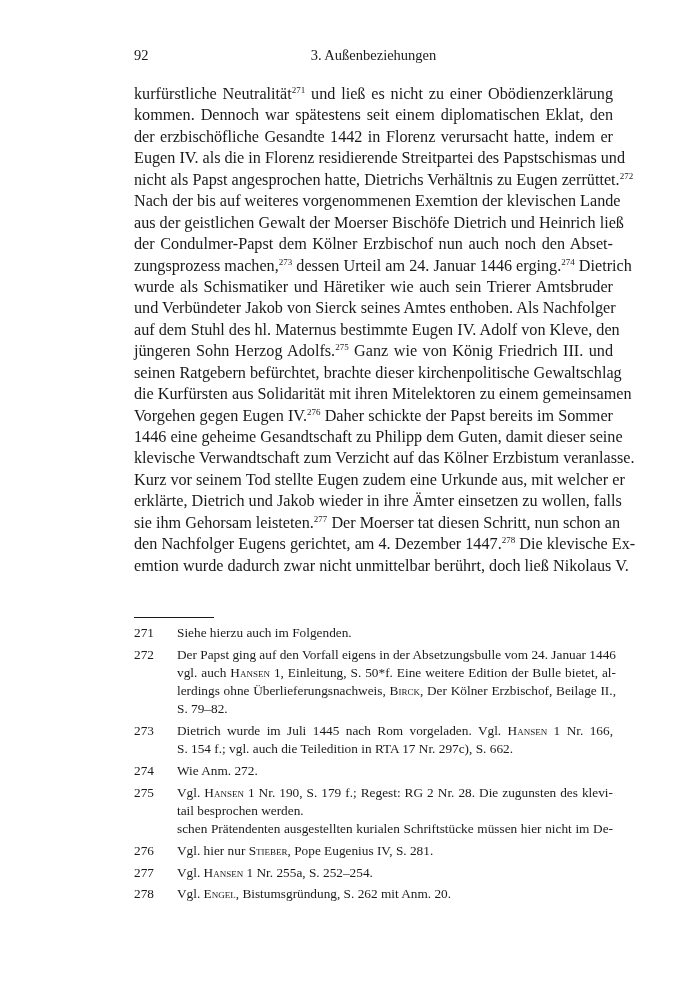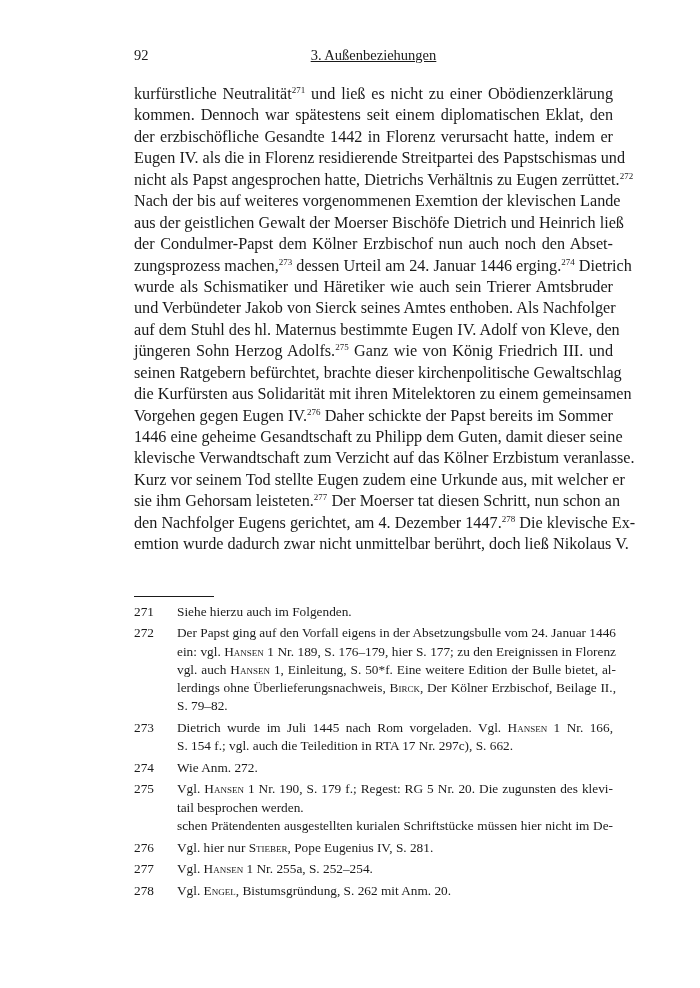--- a/index.html
+++ b/index.html
@@ -31,21 +31,20 @@
     position: absolute;
     left: 0;
     top: 0;
   }
   .chapter-title {
     position: absolute;
     left: 0;
     right: 0;
     text-align: center;
     top: 0;
-    text-decoration: underline;
   }
   .body-text {
     margin-top: 18px;
     font-size: 16.2px;
     line-height: 21.45px;
   }
   .line {
     display: block;
     text-align: justify;
     text-align-last: justify;
@@ -118,39 +117,39 @@
       <span class="line"><span>wurde als Schismatiker und Häretiker wie auch sein Trierer Amtsbruder</span></span>
       <span class="line"><span>und Verbündeter Jakob von Sierck seines Amtes enthoben. Als Nachfolger</span></span>
       <span class="line"><span>auf dem Stuhl des hl. Maternus bestimmte Eugen IV. Adolf von Kleve, den</span></span>
       <span class="line"><span>jüngeren Sohn Herzog Adolfs.</span><sup>275</sup><span> Ganz wie von König Friedrich III. und</span></span>
       <span class="line"><span>seinen Ratgebern befürchtet, brachte dieser kirchenpolitische Gewaltschlag</span></span>
       <span class="line"><span>die Kurfürsten aus Solidarität mit ihren Mitelektoren zu einem gemeinsamen</span></span>
       <span class="line"><span>Vorgehen gegen Eugen IV.</span><sup>276</sup><span> Daher schickte der Papst bereits im Sommer</span></span>
       <span class="line"><span>1446 eine geheime Gesandtschaft zu Philipp dem Guten, damit dieser seine</span></span>
       <span class="line"><span>klevische Verwandtschaft zum Verzicht auf das Kölner Erzbistum veranlasse.</span></span>
       <span class="line"><span>Kurz vor seinem Tod stellte Eugen zudem eine Urkunde aus, mit welcher er</span></span>
+      <span class="line"><span>erklärte, Dietrich und Jakob wieder in ihre Ämter einsetzen zu wollen, falls</span></span>
       <span class="line"><span>sie ihm Gehorsam leisteten.</span><sup>277</sup><span> Der Moerser tat diesen Schritt, nun schon an</span></span>
       <span class="line"><span>den Nachfolger Eugens gerichtet, am 4. Dezember 1447.</span><sup>278</sup><span> Die klevische Ex-</span></span>
       <span class="line last"><span>emtion wurde dadurch zwar nicht unmittelbar berührt, doch ließ Nikolaus V.</span></span>
     </div>
 
   <div class="rule"></div>
 
   <div class="footnotes" id="footnotes">
       <div class="fn">
         <span class="fn-num">271</span>
         <span class="fn-text">
           <span class="fn-line last"><span>Siehe hierzu auch im Folgenden.</span></span>
         </span>
       </div>
       <div class="fn">
         <span class="fn-num">272</span>
         <span class="fn-text">
           <span class="fn-line"><span>Der Papst ging auf den Vorfall eigens in der Absetzungsbulle vom 24. Januar 1446</span></span>
-          <span class="fn-line"><span>ein: vgl. </span><span class="sc">Hansen</span><span> 1 Nr. 189, S. 176–179, hier S. 177; zu den Ereignissen in Florenz</span></span>
           <span class="fn-line"><span>vgl. auch </span><span class="sc">Hansen</span><span> 1, Einleitung, S. 50*f. Eine weitere Edition der Bulle bietet, al-</span></span>
           <span class="fn-line"><span>lerdings ohne Überlieferungsnachweis, </span><span class="sc">Birck</span><span>, Der Kölner Erzbischof, Beilage II.,</span></span>
           <span class="fn-line last"><span>S. 79–82.</span></span>
         </span>
       </div>
       <div class="fn">
         <span class="fn-num">273</span>
         <span class="fn-text">
           <span class="fn-line"><span>Dietrich wurde im Juli 1445 nach Rom vorgeladen. Vgl. </span><span class="sc">Hansen</span><span> 1 Nr. 166,</span></span>
           <span class="fn-line last"><span>S. 154 f.; vgl. auch die Teiledition in RTA 17 Nr. 297c), S. 662.</span></span>
@@ -158,21 +157,21 @@
       </div>
       <div class="fn">
         <span class="fn-num">274</span>
         <span class="fn-text">
           <span class="fn-line last"><span>Wie Anm. 272.</span></span>
         </span>
       </div>
       <div class="fn">
         <span class="fn-num">275</span>
         <span class="fn-text">
-          <span class="fn-line"><span>Vgl. </span><span class="sc">Hansen</span><span> 1 Nr. 190, S. 179 f.; Regest: RG 5 Nr. 20. Die zugunsten des klevi-</span></span>
+          <span class="fn-line"><span>Vgl. </span><span class="sc">Hansen</span><span> 1 Nr. 190, S. 179 f.; Regest: RG 2 Nr. 28. Die zugunsten des klevi-</span></span>
           <span class="fn-line last"><span>tail besprochen werden.</span></span>
           <span class="fn-line"><span>schen Prätendenten ausgestellten kurialen Schriftstücke müssen hier nicht im De-</span></span>
         </span>
       </div>
       <div class="fn">
         <span class="fn-num">276</span>
         <span class="fn-text">
           <span class="fn-line last"><span>Vgl. hier nur </span><span class="sc">Stieber</span><span>, Pope Eugenius IV, S. 281.</span></span>
         </span>
       </div>

